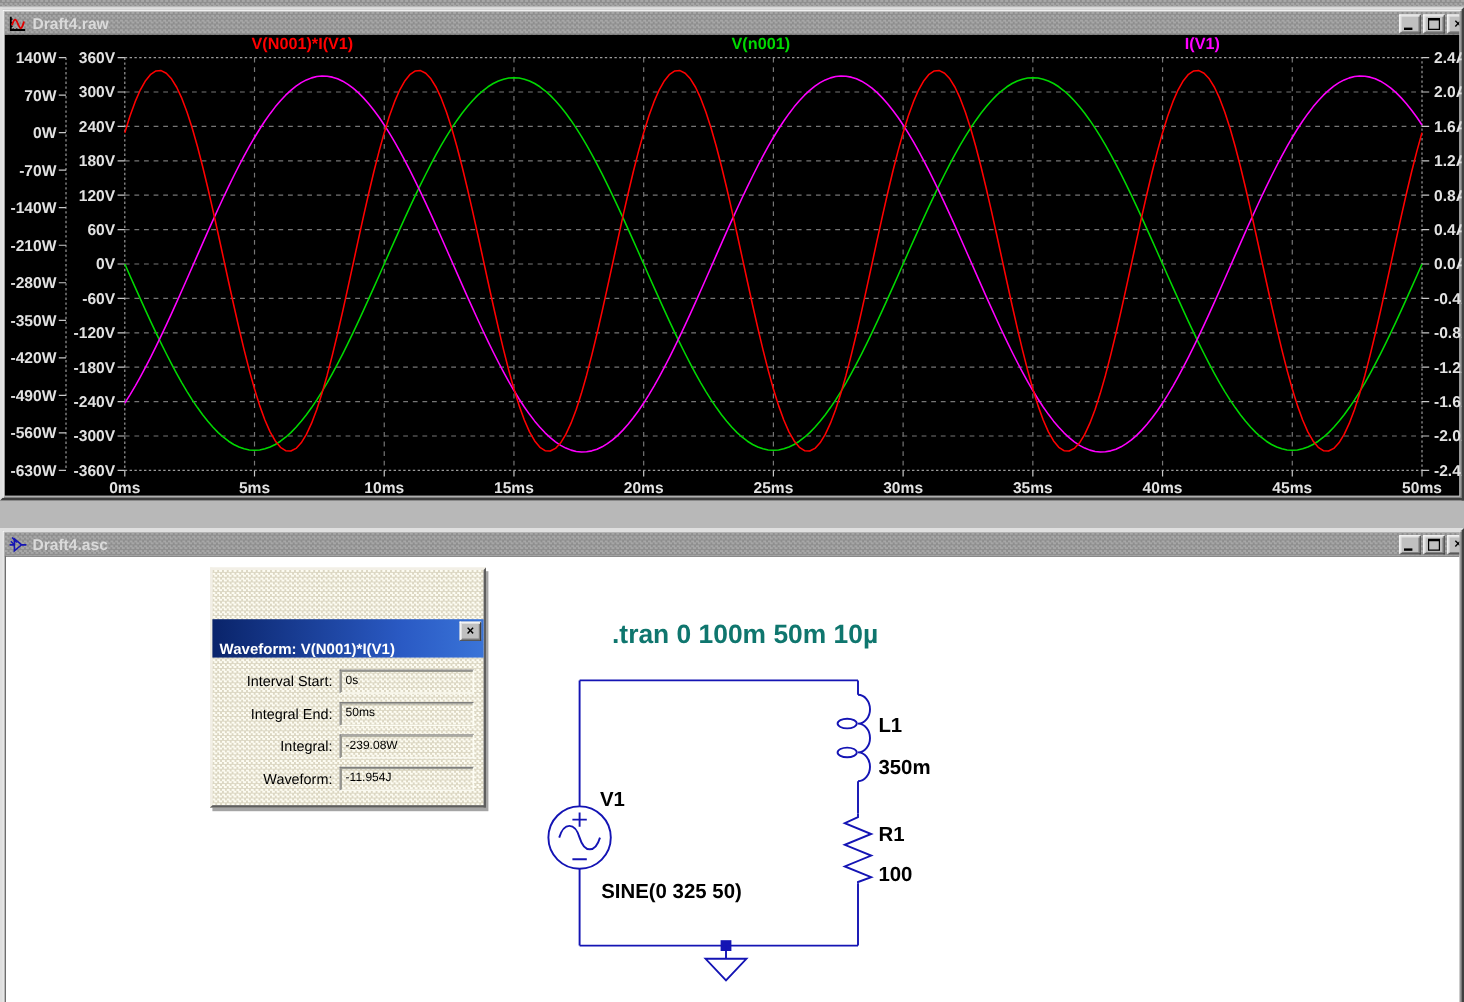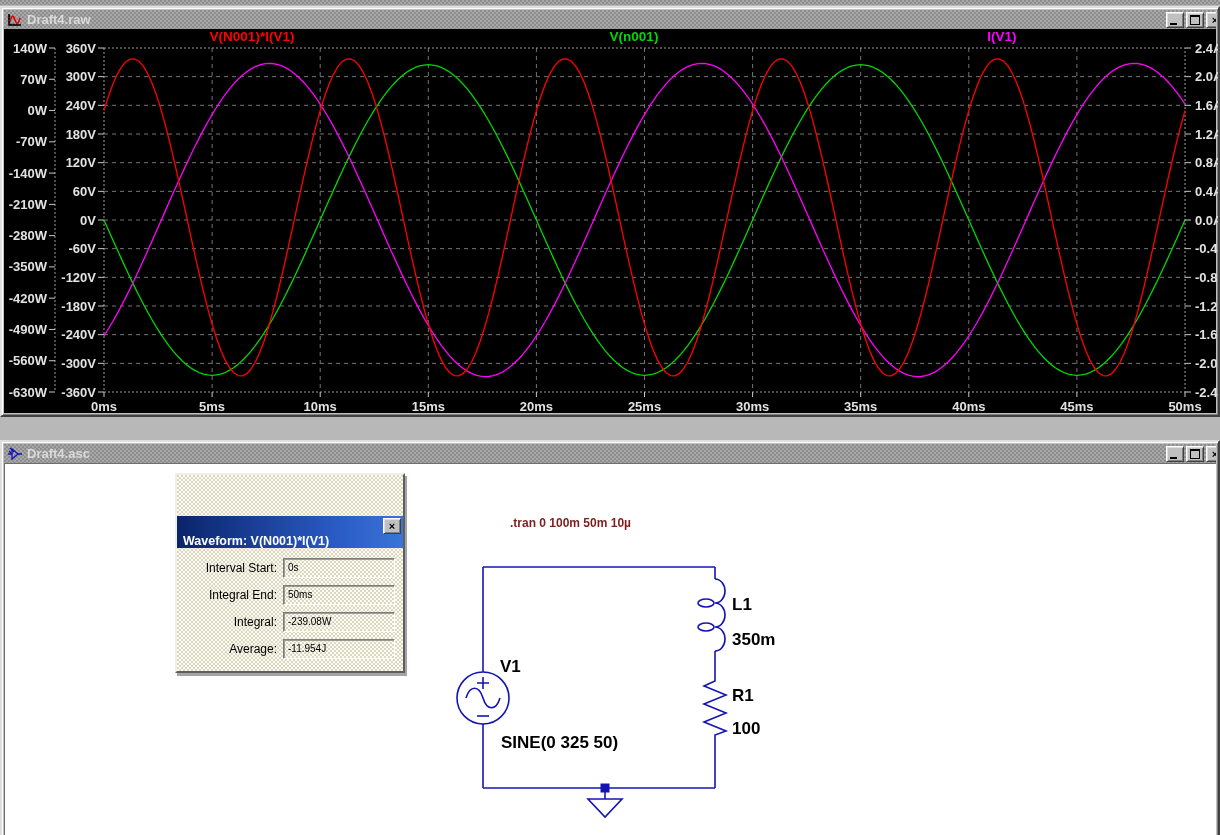--- a/index.html
+++ b/index.html
@@ -43,21 +43,21 @@
   .dlg-close{position:absolute;right:2px;top:2px;width:16px;height:14px;background:#c0c0c0;
              border:1px solid;border-color:#fff #404040 #404040 #fff;
              box-shadow:inset 1px 1px 0 #dfdfdf, inset -1px -1px 0 #808080;
              display:flex;align-items:center;justify-content:center;}
   .dlg-body{display:grid;grid-template-columns:100px 112px;column-gap:6px;row-gap:7px;
             padding:10px 24px 12px 0;align-items:center;}
   .dlg-label{font-size:12px;color:#000;text-align:right;}
   .dlg-field{height:18px;line-height:17px;font-size:10px;color:#000;padding-left:4px;
              border:1px solid;border-color:#7e7e7e #fdfdf4 #fdfdf4 #7e7e7e;
              box-shadow:inset 1px 1px 0 #9a9a90;}
-  .tran-text{position:absolute;left:505px;top:52px;font-weight:bold;font-size:12px;color:#7f1d1d;white-space:nowrap;}
+  .tran-text{position:absolute;left:505px;top:52px;font-weight:bold;font-size:22px;color:#0f766e;white-space:nowrap;}
   #schematic-svg{position:absolute;left:428px;top:96px;}
   .sch-text{font:bold 17px "Liberation Sans",sans-serif;fill:#000;}
   .wire{stroke:#1414b4;stroke-width:1.6;fill:none;}
 </style>
 </head>
 <body>
 <div class="screen">
 
   <div class="top-strip dither-gray"></div>
 
@@ -248,21 +248,21 @@
               <span class="glyph-close">×</span>
             </span>
         </div>
         <div class="dlg-body">
           <span class="dlg-label">Interval Start:</span>
           <span class="dlg-field dither-tan">0s</span>
           <span class="dlg-label">Integral End:</span>
           <span class="dlg-field dither-tan">50ms</span>
           <span class="dlg-label">Integral:</span>
           <span class="dlg-field dither-tan">-239.08W</span>
-          <span class="dlg-label">Average:</span>
+          <span class="dlg-label">Waveform:</span>
           <span class="dlg-field dither-tan">-11.954J</span>
         </div>
       </div>
 
       <div class="tran-text">.tran 0 100m 50m 10µ</div>
 
       <svg id="schematic-svg" width="380" height="270" viewBox="430 540 380 270">
         <g>
           <path class="wire" d="M480 547 H712"></path>
           <path class="wire" d="M480 547 V652"></path>

